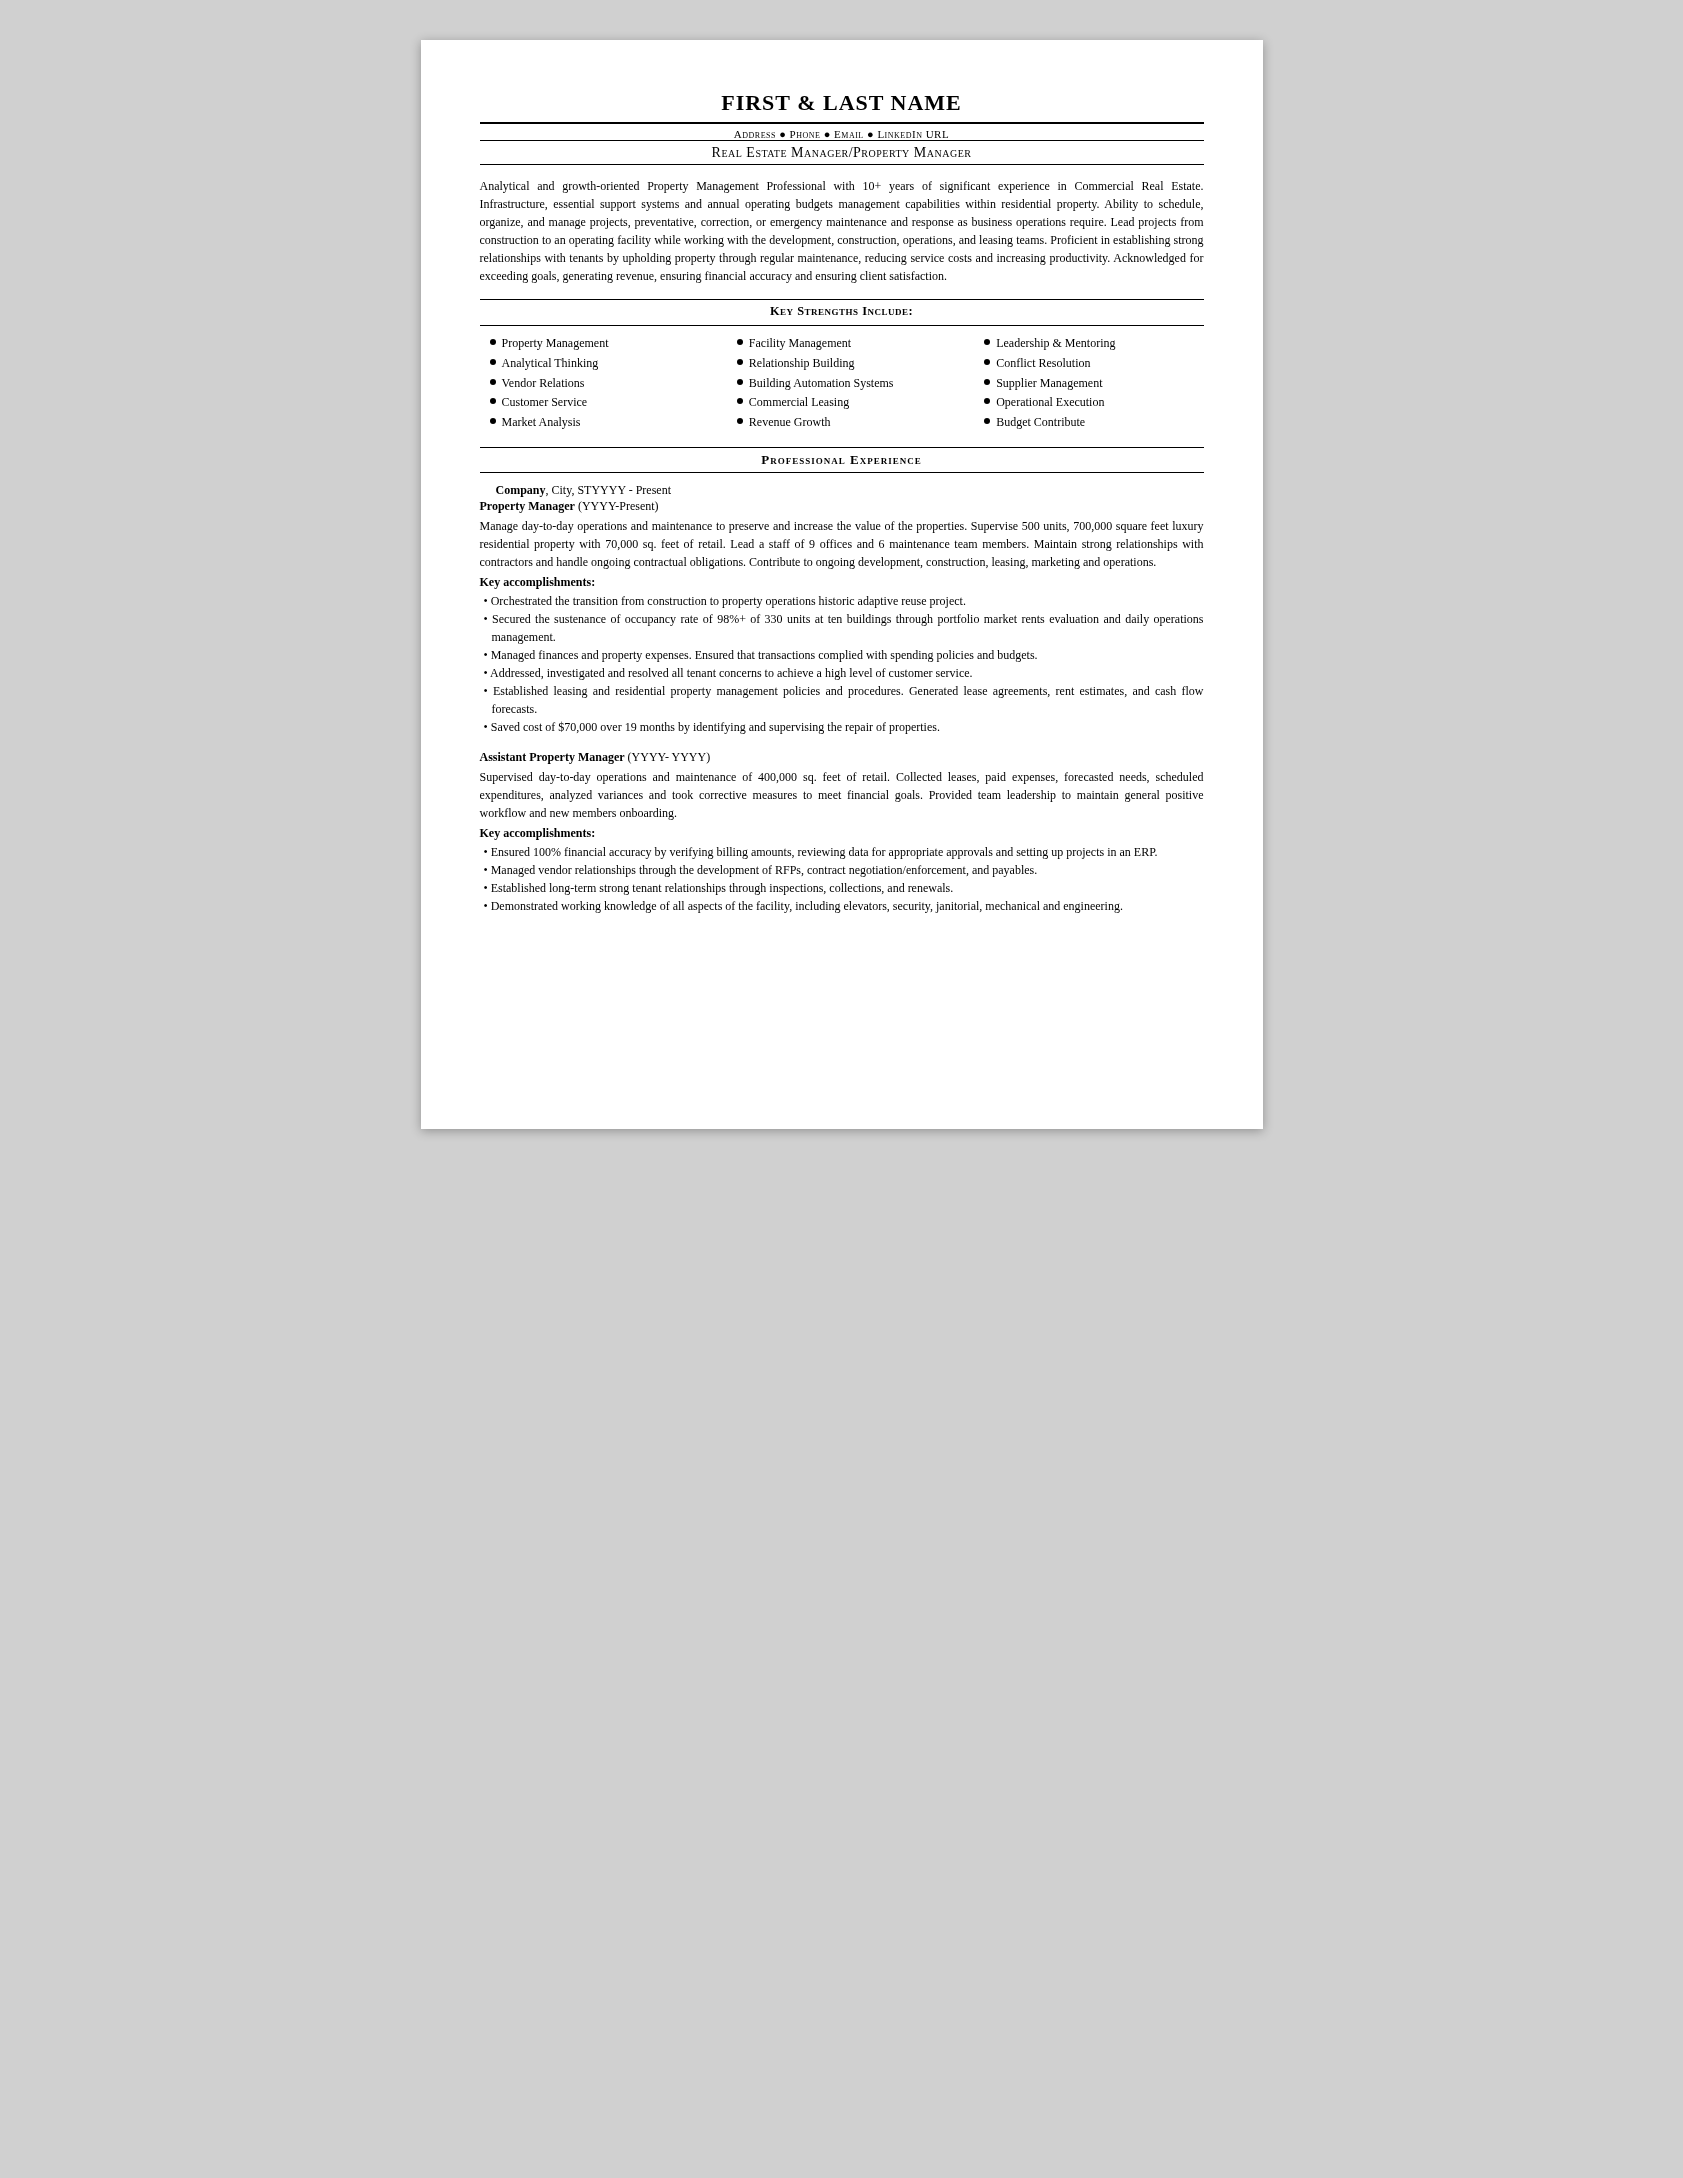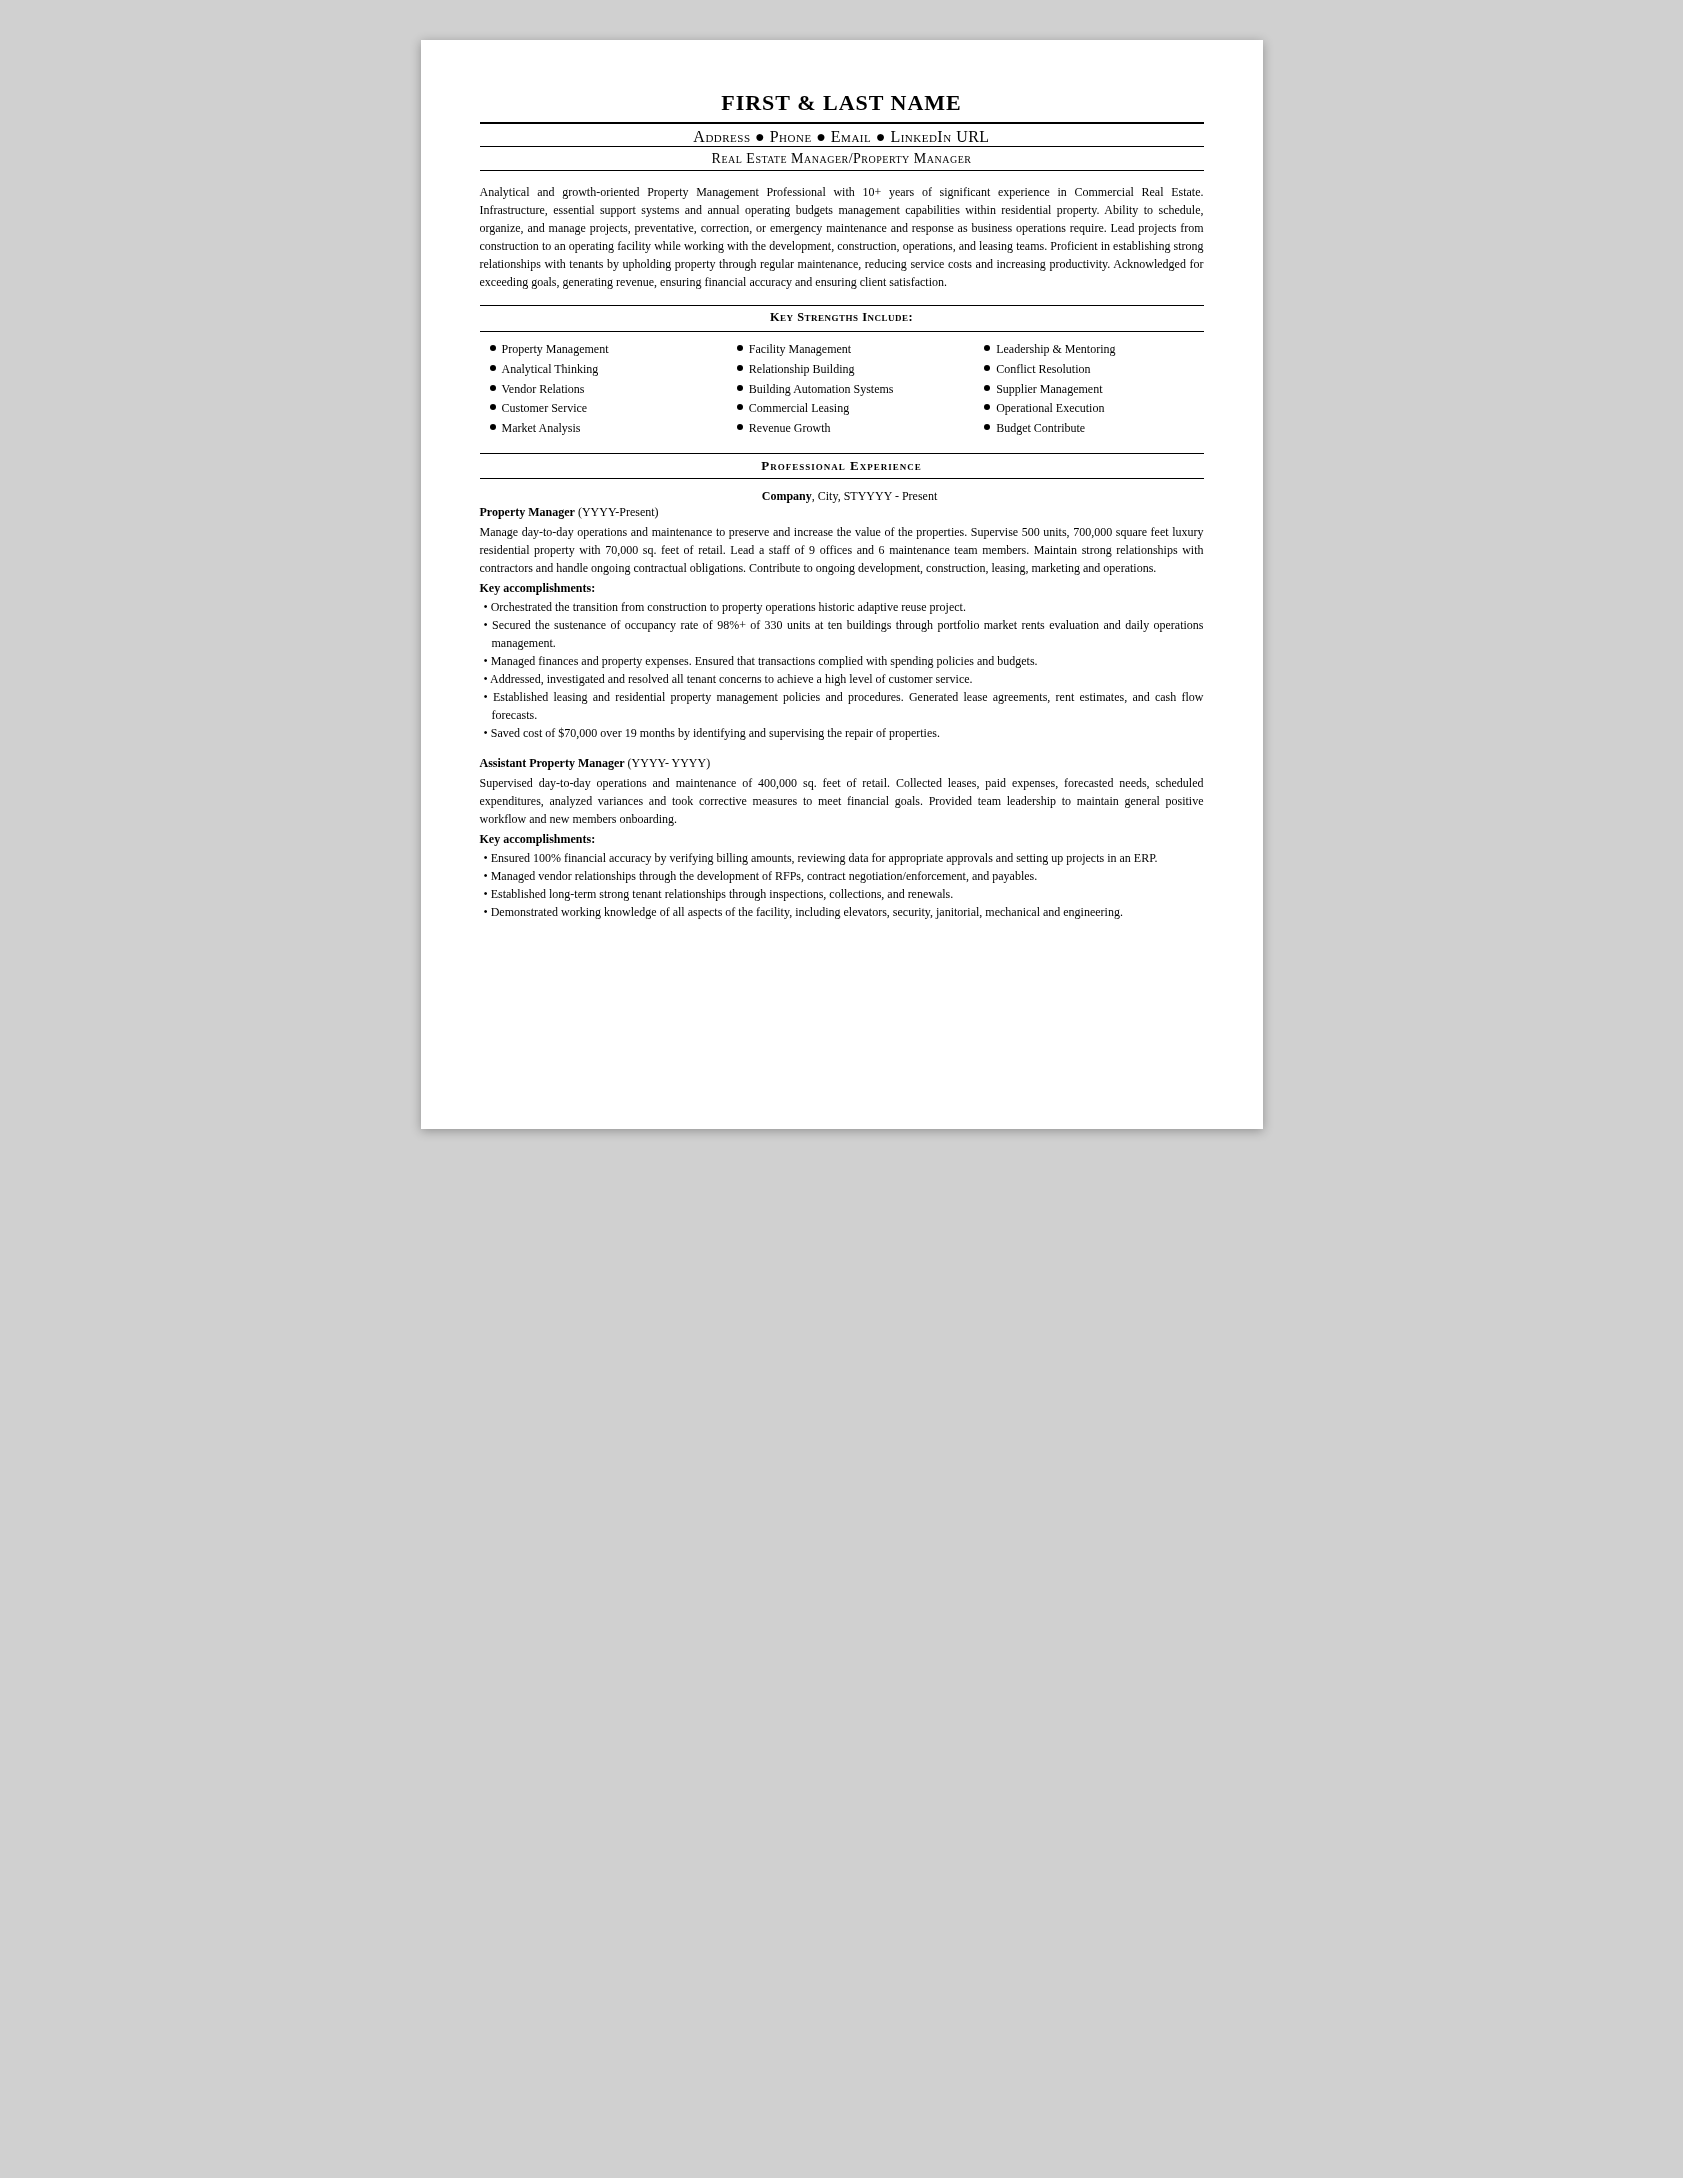--- a/index.html
+++ b/index.html
@@ -33,21 +33,21 @@
 
     .header-name {
       font-size: 22px;
       font-weight: bold;
       font-variant: small-caps;
       letter-spacing: 1px;
       text-transform: uppercase;
     }
 
     .header-contact {
-      font-size: 16px;
+      font-size: 11px;
       font-variant: small-caps;
       letter-spacing: 0.5px;
       margin-top: 3px;
     }
 
     .header-divider {
       border: none;
       border-top: 2px solid #000;
       margin: 6px 0 4px 0;
     }
@@ -153,21 +153,21 @@
       margin: 0 0 10px 0;
     }
 
     
     .job-entry {
       margin-bottom: 14px;
     }
 
     .job-header-row {
       display: flex;
-      justify-content: center;
+      justify-content: flex-start;
       align-items: baseline;
       font-size: 12px;
       margin-left: 16px;
     }
 
     .job-company {
       font-size: 12px;
     }
 
     .job-company strong {

